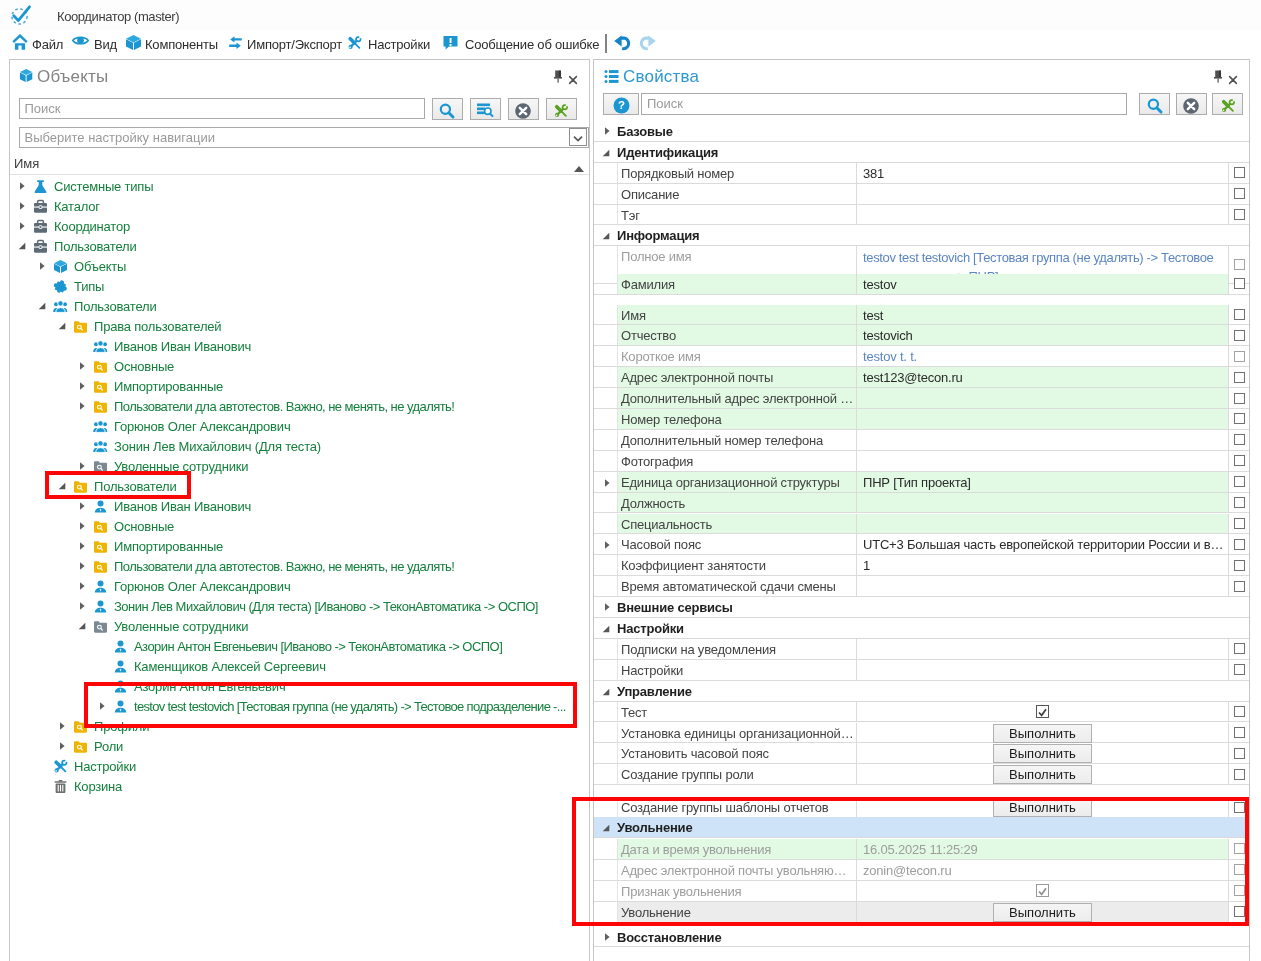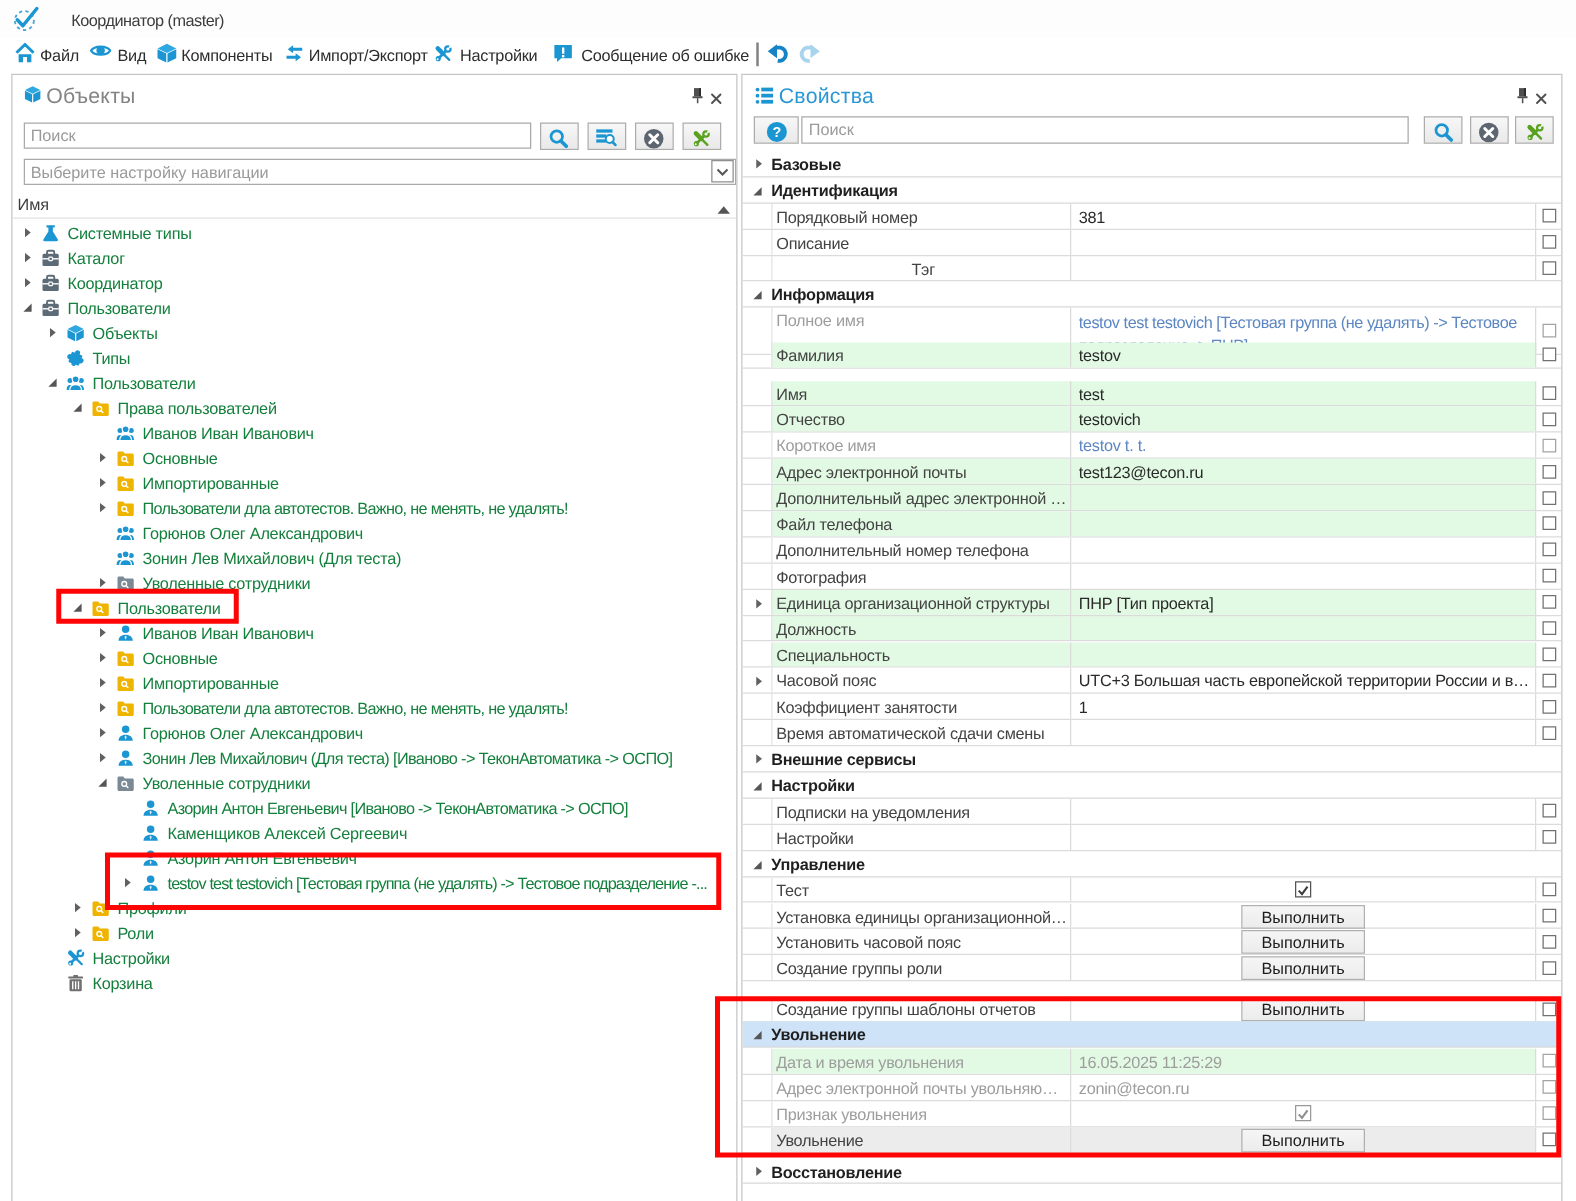--- a/index.html
+++ b/index.html
@@ -557,21 +557,21 @@
         <div class="cb"></div>
       </div>
 </div>
 <div class="prow" style="top:123.8px;height:20.8px;">
 <div class="lab">Описание</div>
 <div class="val" style=""></div>
 <div class="cbc">
         <div class="cb"></div>
       </div>
 </div>
-<div class="prow" style="top:144.60000000000002px;height:20.8px;text-align:center;">
+<div class="prow" style="top:144.60000000000002px;height:20.8px;">
 <div class="lab">Тэг</div>
 <div class="val" style=""></div>
 <div class="cbc">
         <div class="cb"></div>
       </div>
 </div>
 <div class="cat" style="top:165.4px;height:20.8px;">
 <svg style="left:7px;top:6px;" width="10" height="10" viewBox="0 0 10 10">
         <polygon points="8.3,1.7 8.3,8.3 1.7,8.3" fill="#565656"></polygon>
       </svg>
@@ -626,21 +626,21 @@
 <div class="prow" style="top:328.1px;height:20.9px;">
 <div class="fill green"></div>
 <div class="lab">Дополнительный адрес электронной поч...</div>
 <div class="val" style=""></div>
 <div class="cbc">
         <div class="cb"></div>
       </div>
 </div>
 <div class="prow" style="top:349.0px;height:20.9px;">
 <div class="fill green"></div>
-<div class="lab">Файл телефона</div>
+<div class="lab">Номер телефона</div>
 <div class="val" style=""></div>
 <div class="cbc">
         <div class="cb"></div>
       </div>
 </div>
 <div class="prow" style="top:369.90000000000003px;height:20.9px;">
 <div class="lab">Дополнительный номер телефона</div>
 <div class="val" style=""></div>
 <div class="cbc">
         <div class="cb"></div>

